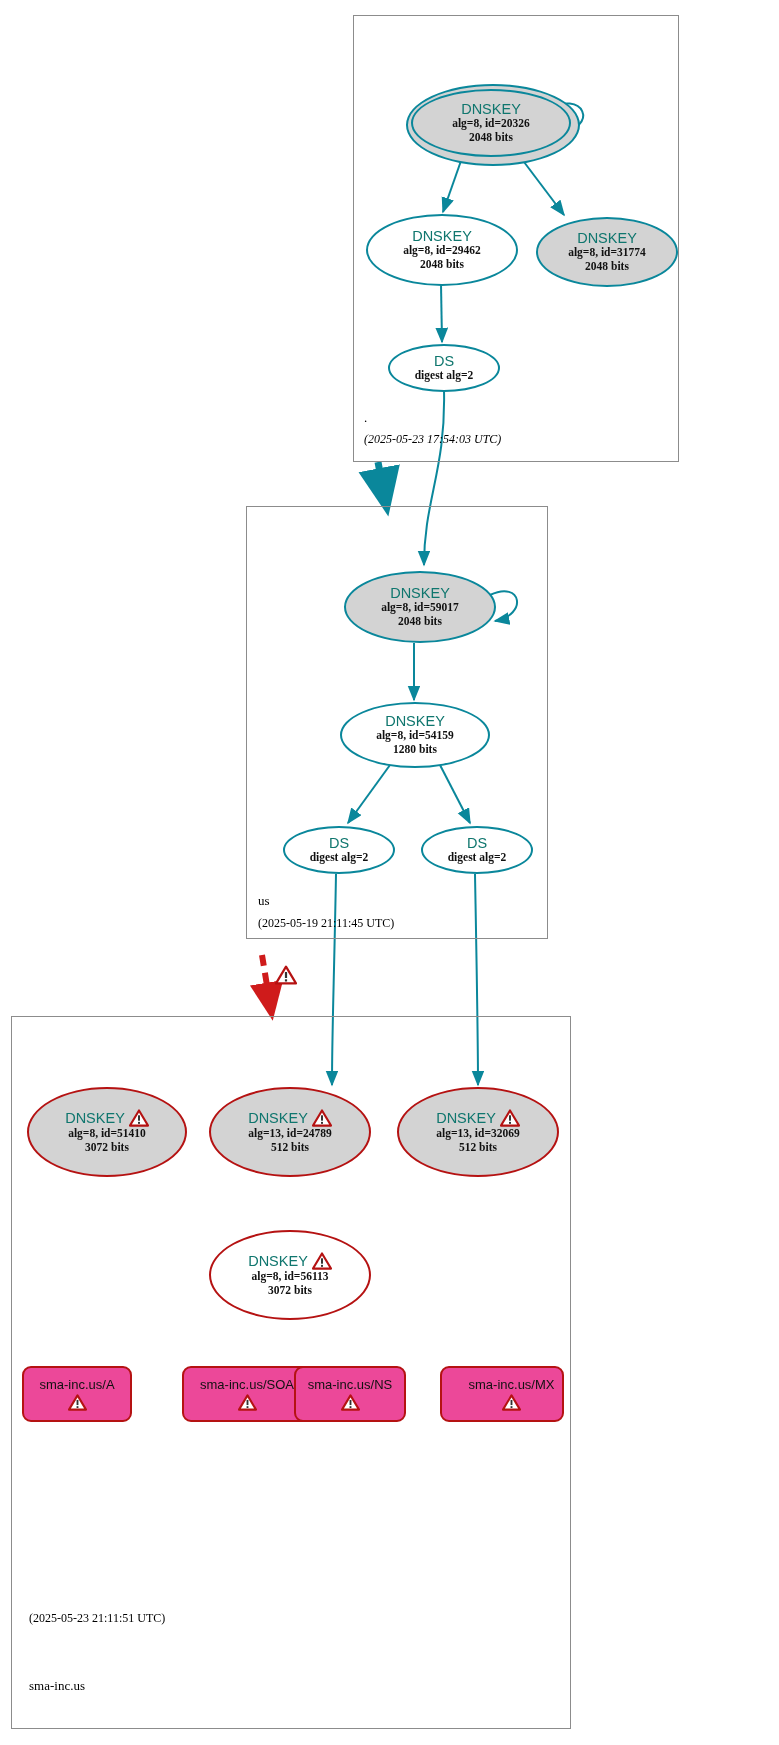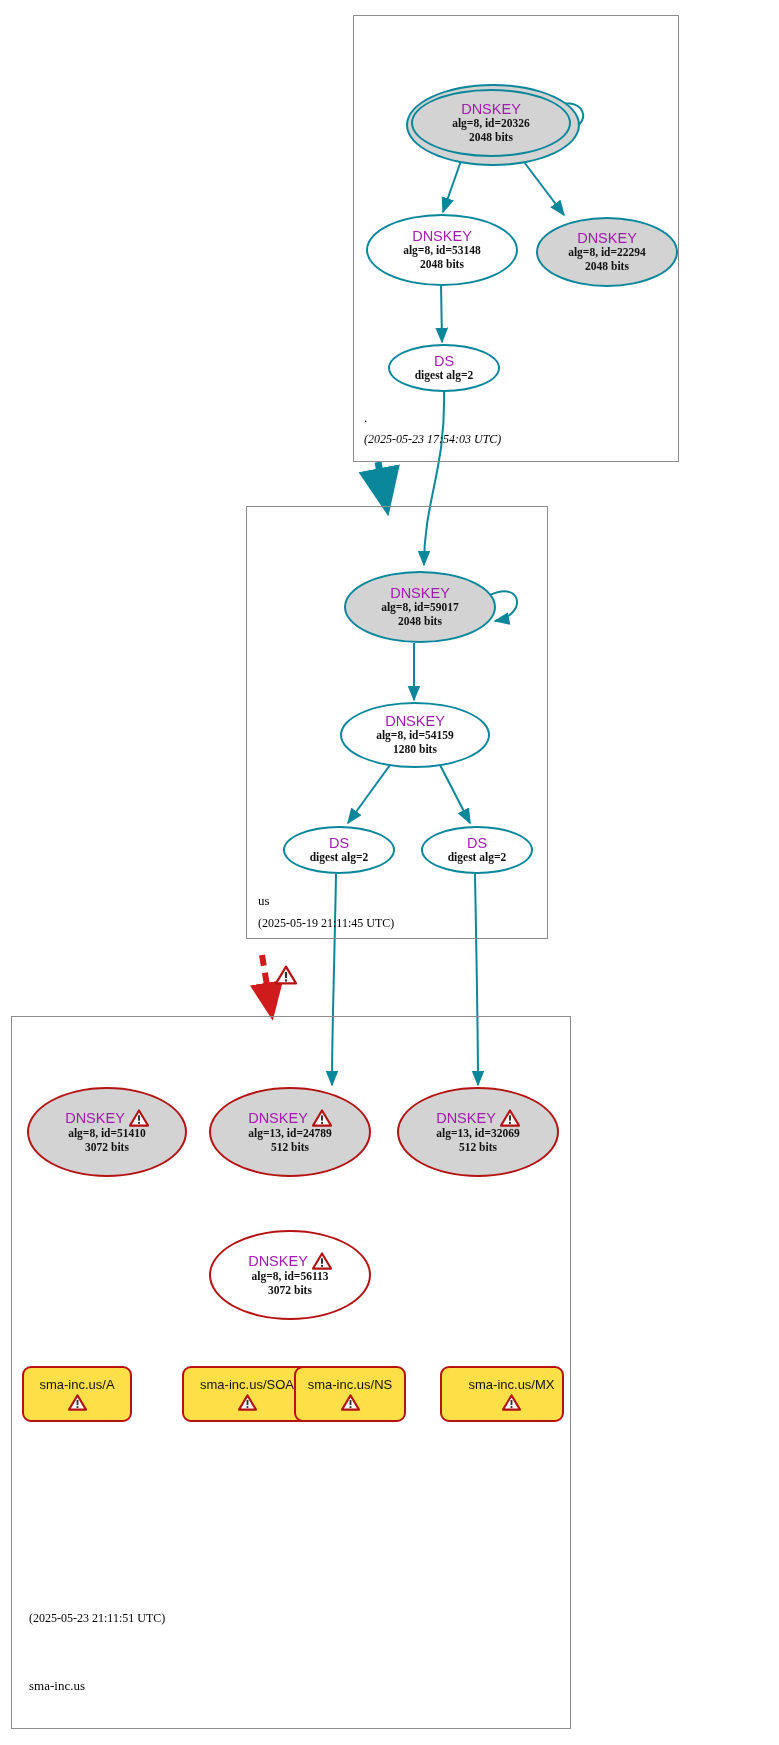--- a/index.html
+++ b/index.html
@@ -14,26 +14,26 @@
 
   .node{position:absolute;box-sizing:border-box;display:flex;flex-direction:column;
         align-items:center;justify-content:center;text-align:center;}
   .ell{border-radius:50%;}
   .ell-teal{border:2px solid #0a879b;background:#fff;}
   .ell-teal-fill{border:2px solid #0a879b;background:#d3d3d3;}
   .ell-red-fill{border:2.4px solid #b51212;background:#d3d3d3;}
   .ell-red{border:2.4px solid #b51212;background:#fff;}
   .dbl-outer{position:absolute;border:2px solid #0a879b;border-radius:50%;background:#d3d3d3;}
 
-  .n-title{font-family:"Liberation Sans",sans-serif;font-size:14.5px;color:#a21caf;line-height:1.05;
+  .n-title{font-family:"Liberation Sans",sans-serif;font-size:14.5px;color:#0f766e;line-height:1.05;
            display:flex;align-items:center;gap:4px;}
   .n-sub{font-family:"Liberation Serif",serif;font-size:11.5px;color:#111;line-height:1.18;font-weight:bold;}
 
   .rrset{position:absolute;box-sizing:border-box;border:2.2px solid #b51212;border-radius:9px;
-         background:#fde047;display:flex;flex-direction:column;align-items:center;justify-content:center;gap:3px;}
+         background:#ec4899;display:flex;flex-direction:column;align-items:center;justify-content:center;gap:3px;}
   .rr-label{font-family:"Liberation Sans",sans-serif;font-size:13px;color:#111;line-height:1;}
 
   .warn{display:inline-block;vertical-align:middle;}
   .warn svg{display:block;}
 </style>
 </head>
 <body>
 
 <div id="stage">
 
@@ -84,27 +84,27 @@
 
   <div class="dbl-outer" style="left:406px;top:84px;width:170px;height:78px;"></div>
   <div class="node ell ell-teal-fill" style="left:411px;top:89px;width:160px;height:68px;background:#d3d3d3;">
     <div class="n-title">DNSKEY</div>
     <div class="n-sub">alg=8, id=20326</div>
     <div class="n-sub">2048 bits</div>
   </div>
 
   <div class="node ell ell-teal" style="left:366px;top:214px;width:152px;height:72px;">
     <div class="n-title">DNSKEY</div>
-    <div class="n-sub">alg=8, id=53148</div>
+    <div class="n-sub">alg=8, id=29462</div>
     <div class="n-sub">2048 bits</div>
   </div>
 
   <div class="node ell ell-teal-fill" style="left:536px;top:217px;width:142px;height:70px;">
     <div class="n-title">DNSKEY</div>
-    <div class="n-sub">alg=8, id=22294</div>
+    <div class="n-sub">alg=8, id=31774</div>
     <div class="n-sub">2048 bits</div>
   </div>
 
   <div class="node ell ell-teal" style="left:388px;top:344px;width:112px;height:48px;">
     <div class="n-title">DS</div>
     <div class="n-sub">digest alg=2</div>
   </div>
 
   <div class="zone-box" style="left:246px;top:506px;width:302px;height:433px;"></div>
 

